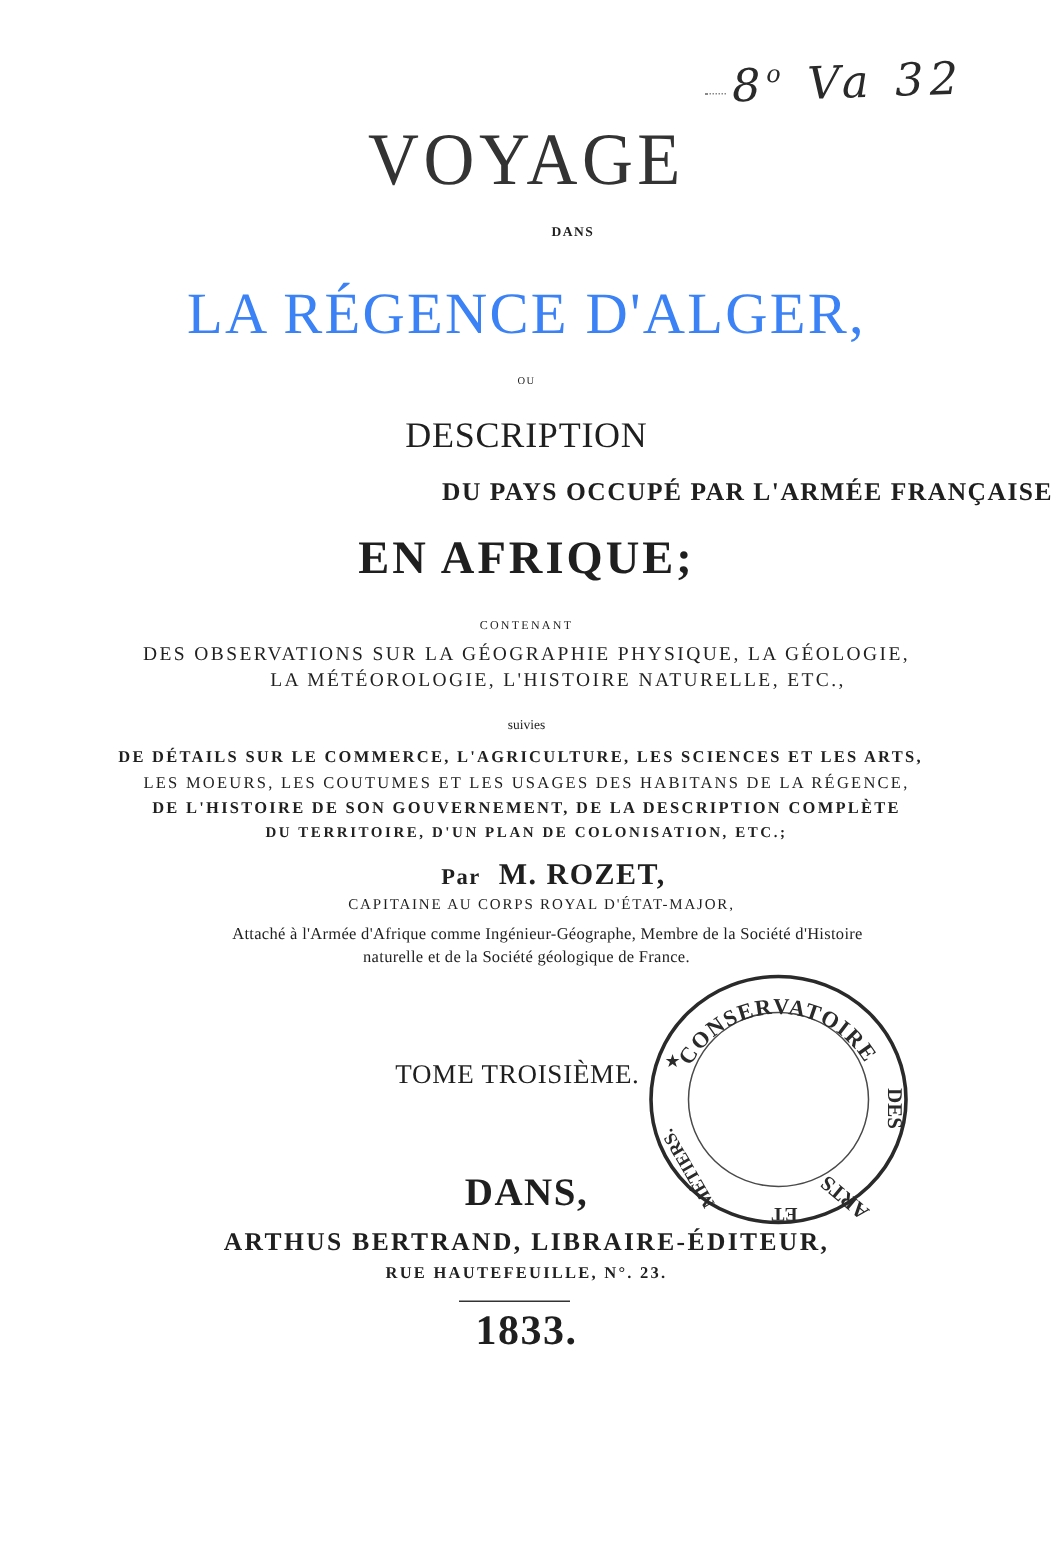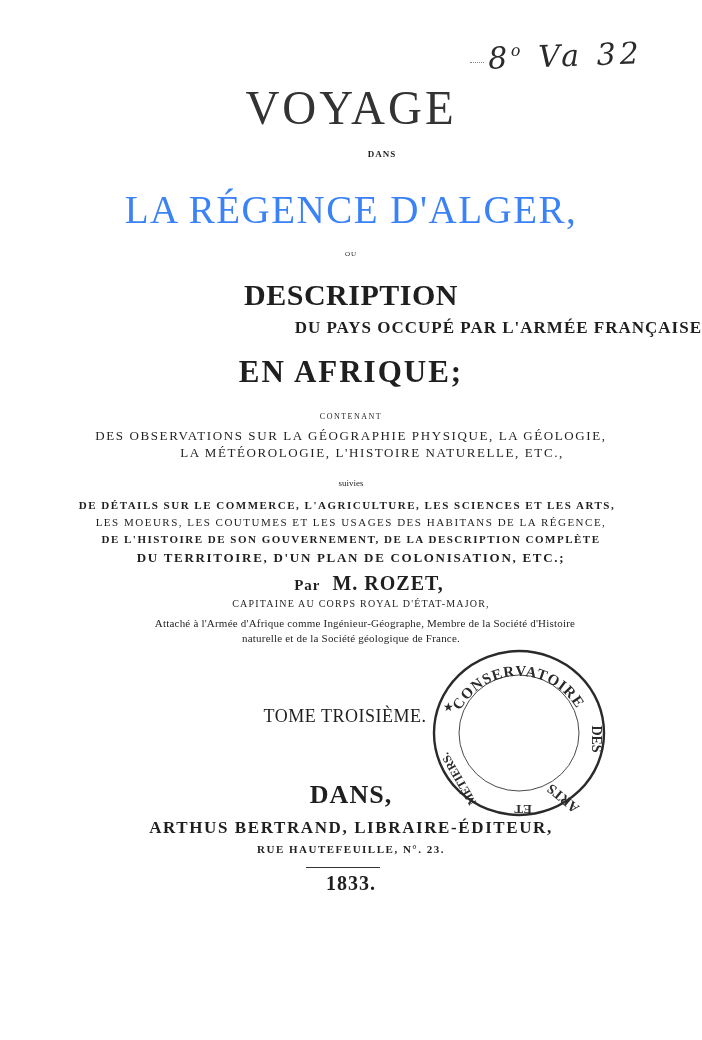--- a/index.html
+++ b/index.html
@@ -35,46 +35,46 @@
   }
   .shelfmark .deg { font-size: 16px; vertical-align: 12px; }
   .dash {
     position: absolute; left: 470px; top: 62px; width: 14px; border-top: 1px dotted #888;
   }
 
   #voyage { top: 80px; font-size: 47px; letter-spacing: 3px; color: #333; transform: scaleY(1.05); }
   #dans { top: 149px; font-size: 9px; letter-spacing: 1px; font-weight: bold; padding-left: 31px; }
   #regence { top: 187px; font-size: 39px; letter-spacing: 1.5px; color: #3b82f6; }
   #ou { top: 250px; font-size: 7px; letter-spacing: 1px; }
-  #description { top: 278px; font-size: 30px; font-weight: bold; letter-spacing: 0.5px; }
+  #description { top: 278px; font-size: 24px; font-weight: normal; letter-spacing: 0.5px; }
   #pays { top: 318px; font-size: 17px; font-weight: bold; letter-spacing: 1px; text-align: right; }
   #afrique { top: 354px; font-size: 31px; font-weight: bold; letter-spacing: 2px; }
   #contenant { top: 412px; font-size: 8px; letter-spacing: 1.5px; }
   #obs1 { top: 428px; font-size: 13px; letter-spacing: 1.6px; }
   #obs2 { top: 445px; font-size: 13px; letter-spacing: 1.6px; padding-left: 21px; }
   #suivies { top: 478px; font-size: 9px; }
   #det1 { top: 499px; font-size: 11px; font-weight: bold; letter-spacing: 1.5px; left: -4px; }
   #det2 { top: 516px; font-size: 11px; font-weight: normal; letter-spacing: 1.5px; }
   #det3 { top: 533px; font-size: 11px; font-weight: bold; letter-spacing: 1.5px; text-align: center; }
-  #det4 { top: 550px; font-size: 13px; font-weight: bold; letter-spacing: 1.7px; }
+  #det4 { top: 550px; font-size: 10px; font-weight: bold; letter-spacing: 1.7px; }
   #author { top: 572px; font-size: 20px; font-weight: bold; letter-spacing: 1px; left: 18px; }
   #author .small { font-size: 15px; }
   #rank { top: 598px; font-size: 10px; letter-spacing: 1.2px; left: 10px; }
   #attache1 { top: 617px; font-size: 11px; letter-spacing: 0.2px; left: 14px; }
   #attache2 { top: 632px; font-size: 11px; letter-spacing: 0.2px; left: 0px; }
   #tome { top: 706px; font-size: 18px; letter-spacing: 0.5px; left: -6px; }
   #paris { top: 780px; font-size: 26px; font-weight: bold; letter-spacing: 1px; left: 0; }
   #publisher { top: 818px; font-size: 17px; font-weight: bold; letter-spacing: 1.6px; left: 0; }
   #address { top: 843px; font-size: 11px; letter-spacing: 1.5px; font-weight: bold; }
   .rule {
     position: absolute;
     left: 306px; top: 867px; width: 74px;
     border-top: 1.5px solid #333;
   }
-  #year { top: 872px; font-size: 20px; font-weight: bold; letter-spacing: 1px; }
+  #year { top: 872px; font-size: 28px; font-weight: bold; letter-spacing: 1px; }
 
   .stamp {
     position: absolute;
     left: 430px; top: 647px;
     width: 178px; height: 172px;
   }
 </style>
 </head>
 <body>
 

